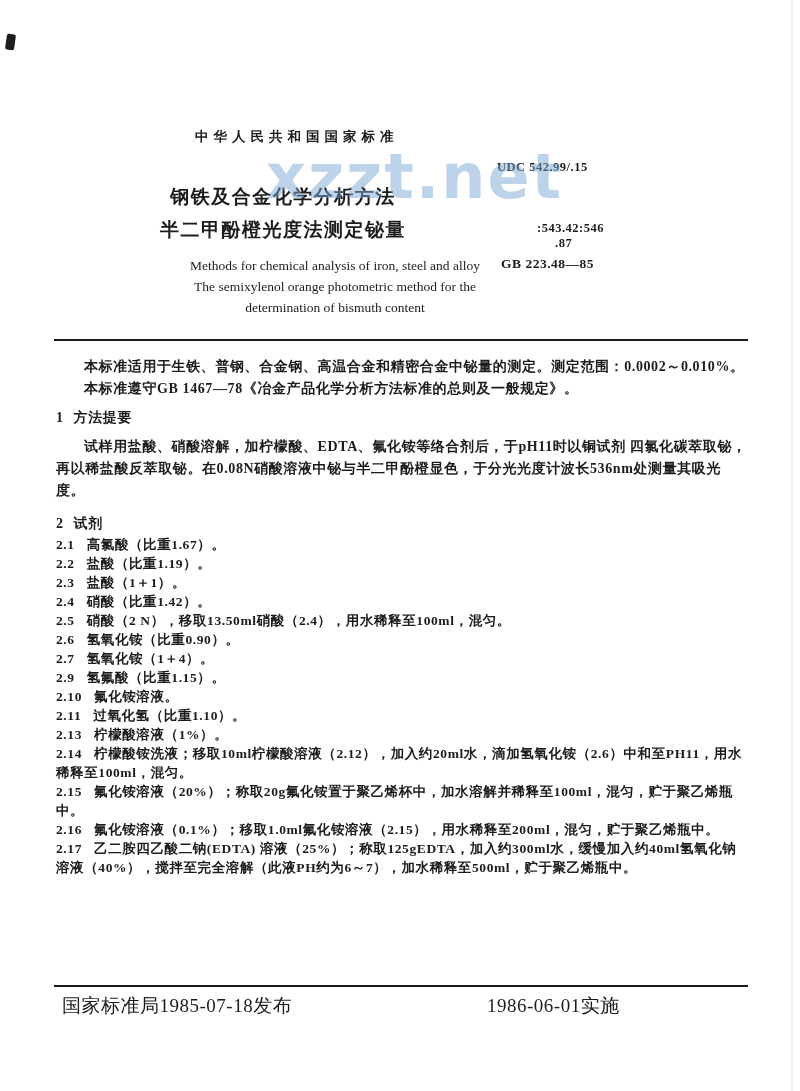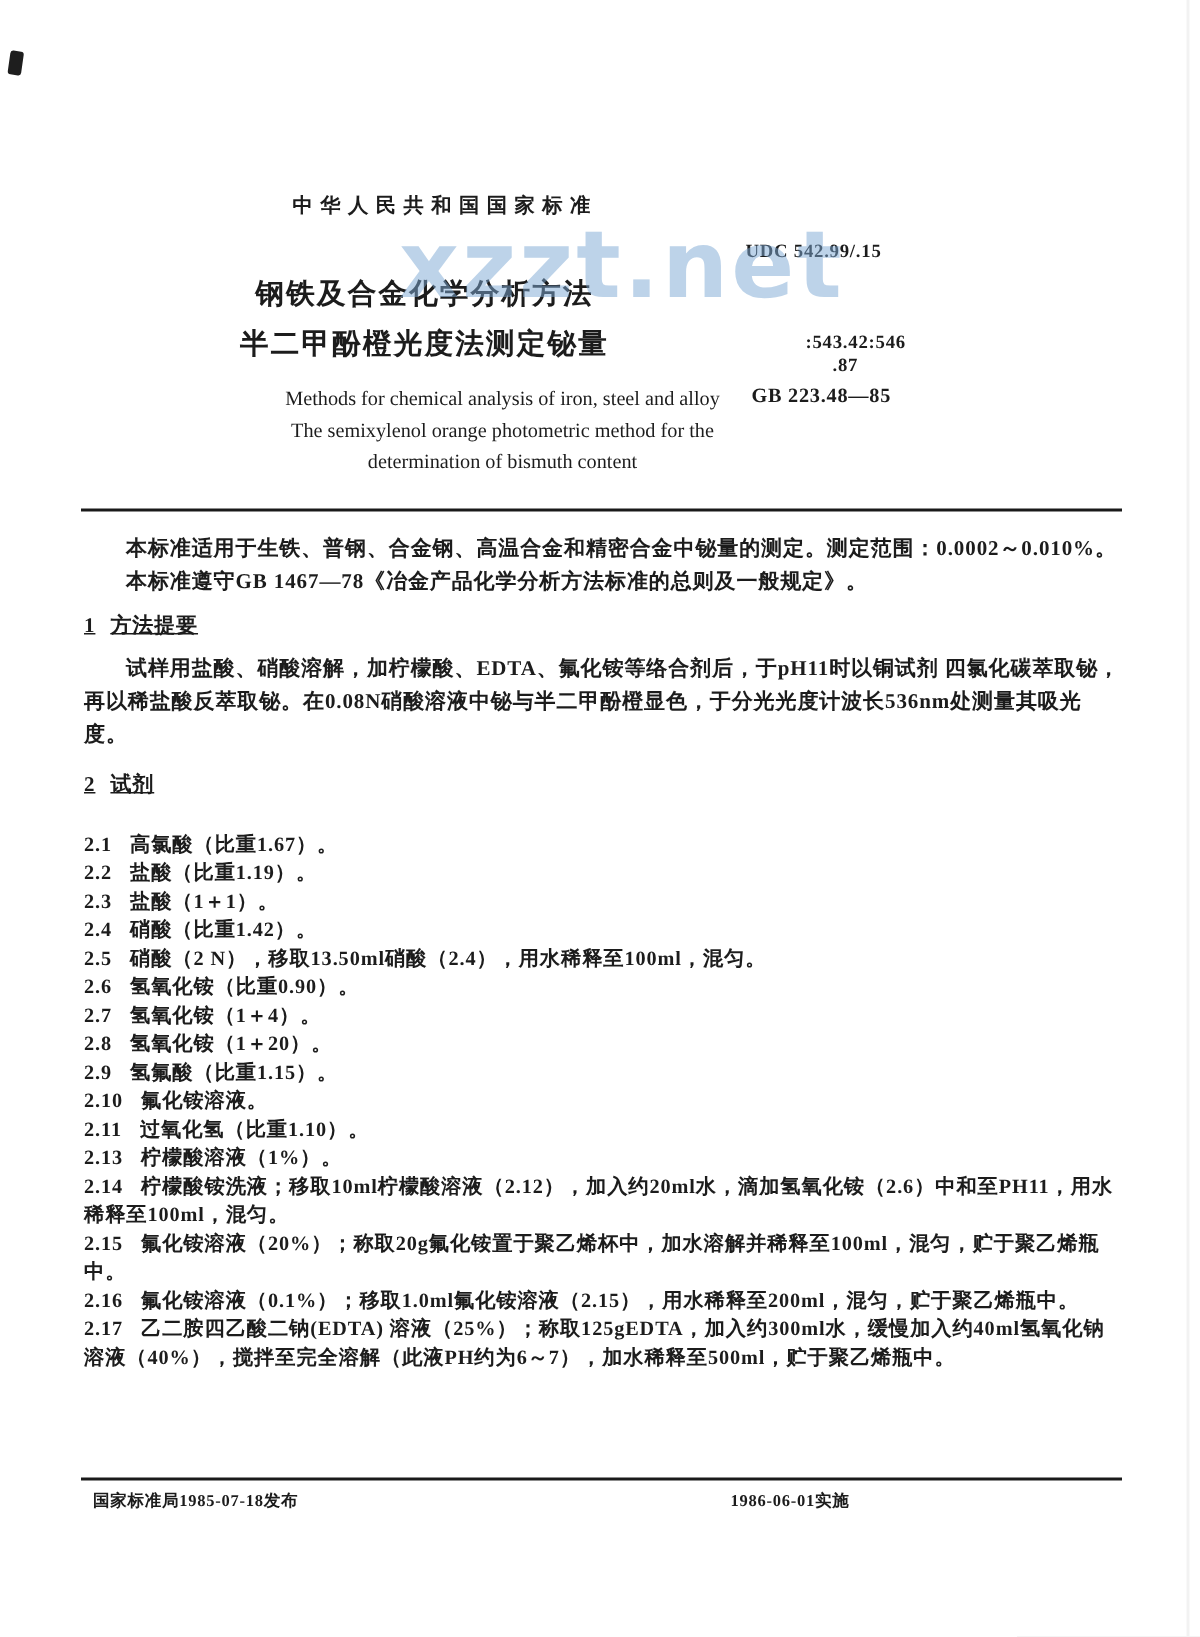--- a/index.html
+++ b/index.html
@@ -46,27 +46,27 @@
     text-align:center; font-size:13.5px; font-weight:400; line-height:21px;
   }
   .rule { position:absolute; left:54px; width:694px; height:2px; background:#1a1a1a; }
   .rule-top { top:339px; }
   .rule-bottom { top:985px; }
   .body {
     position:absolute; left:56px; top:356px; width:692px;
     font-size:14px; line-height:22px; font-weight:600; letter-spacing:0.6px;
   }
   .indent { text-indent:2em; }
-  .sec-h { font-size:14px; font-weight:700; margin:7px 0;text-decoration:underline; }
+  .sec-h { font-size:14px; font-weight:700; margin:7px 0; }
   .sec-num { margin-right:10px; }
-  .h2-gap { margin-top:11px; margin-bottom:18px; }
+  .h2-gap { margin-top:11px; margin-bottom:0; }
   .reagent { font-size:13.5px; line-height:19px; margin:0; }
   .reagent .num { font-weight:700; margin-right:12px;margin-top:39px; }
   .footer-left, .footer-right {
-    position:absolute; top:993px; font-size:11px; font-weight:700; letter-spacing:0.5px;
+    position:absolute; top:993px; font-size:19px; font-weight:400; letter-spacing:0.5px;
   }
   .footer-left { left:62px; }
   .footer-right { left:487px; }
 </style>
 </head>
 <body>
 
 <div class="page">
 
   <div class="artifact"></div>
@@ -104,21 +104,20 @@
     <h2 class="sec-h h2-gap"><span class="sec-num">2</span><span>试剂</span></h2>
 
     <div class="reagents">
       <p class="reagent"><span class="num">2.1</span><span>高氯酸（比重1.67）。</span></p>
       <p class="reagent"><span class="num">2.2</span><span>盐酸（比重1.19）。</span></p>
       <p class="reagent"><span class="num">2.3</span><span>盐酸（1＋1）。</span></p>
       <p class="reagent"><span class="num">2.4</span><span>硝酸（比重1.42）。</span></p>
       <p class="reagent"><span class="num">2.5</span><span>硝酸（2 N），移取13.50ml硝酸（2.4），用水稀释至100ml，混匀。</span></p>
       <p class="reagent"><span class="num">2.6</span><span>氢氧化铵（比重0.90）。</span></p>
       <p class="reagent"><span class="num">2.7</span><span>氢氧化铵（1＋4）。</span></p>
-      <p class="reagent"><span class="num">2.8</span><span>氢氧化铵（1＋20）。</span></p>
       <p class="reagent"><span class="num">2.9</span><span>氢氟酸（比重1.15）。</span></p>
       <p class="reagent"><span class="num">2.10</span><span>氟化铵溶液。</span></p>
       <p class="reagent"><span class="num">2.11</span><span>过氧化氢（比重1.10）。</span></p>
       <p class="reagent"><span class="num">2.13</span><span>柠檬酸溶液（1%）。</span></p>
       <p class="reagent"><span class="num">2.14</span><span>柠檬酸铵洗液；移取10ml柠檬酸溶液（2.12），加入约20ml水，滴加氢氧化铵（2.6）中和至PH11，用水稀释至100ml，混匀。</span></p>
       <p class="reagent"><span class="num">2.15</span><span>氟化铵溶液（20%）；称取20g氟化铵置于聚乙烯杯中，加水溶解并稀释至100ml，混匀，贮于聚乙烯瓶中。</span></p>
       <p class="reagent"><span class="num">2.16</span><span>氟化铵溶液（0.1%）；移取1.0ml氟化铵溶液（2.15），用水稀释至200ml，混匀，贮于聚乙烯瓶中。</span></p>
       <p class="reagent"><span class="num">2.17</span><span>乙二胺四乙酸二钠(EDTA) 溶液（25%）；称取125gEDTA，加入约300ml水，缓慢加入约40ml氢氧化钠溶液（40%），搅拌至完全溶解（此液PH约为6～7），加水稀释至500ml，贮于聚乙烯瓶中。</span></p>
     </div>
   </div>

